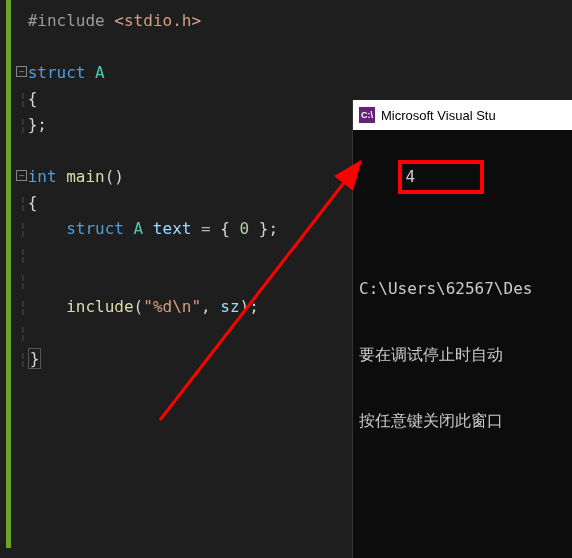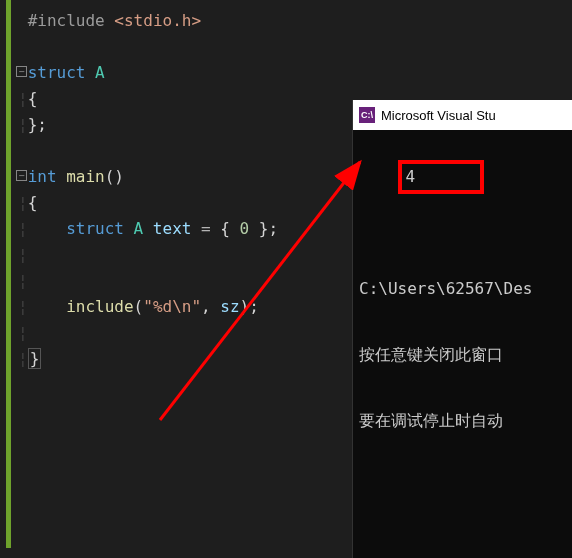--- a/index.html
+++ b/index.html
@@ -154,22 +154,22 @@
 
 <div class="console-window">
   <div class="title-bar">
     <div class="title-icon">C:\</div>
     <span>Microsoft Visual Stu</span>
   </div>
   <div class="console-body">
     <div class="highlight-box"><span>4</span></div>
     <div style="height:8px"></div>
     <div>C:\Users\62567\Des</div>
+    <div>要在调试停止时自动</div>
     <div>按任意键关闭此窗口</div>
-    <div>要在调试停止时自动</div>
   </div>
 </div>
 
 <svg class="arrow-svg">
   <defs>
     <marker id="arrowhead" markerWidth="10" markerHeight="8" refX="9" refY="4" orient="auto">
       <polygon points="0 0, 10 4, 0 8" fill="#ff0000"></polygon>
     </marker>
   </defs>
   <line x1="160" y1="420" x2="360" y2="162" stroke="#ff0000" stroke-width="3" marker-end="url(#arrowhead)"></line>

